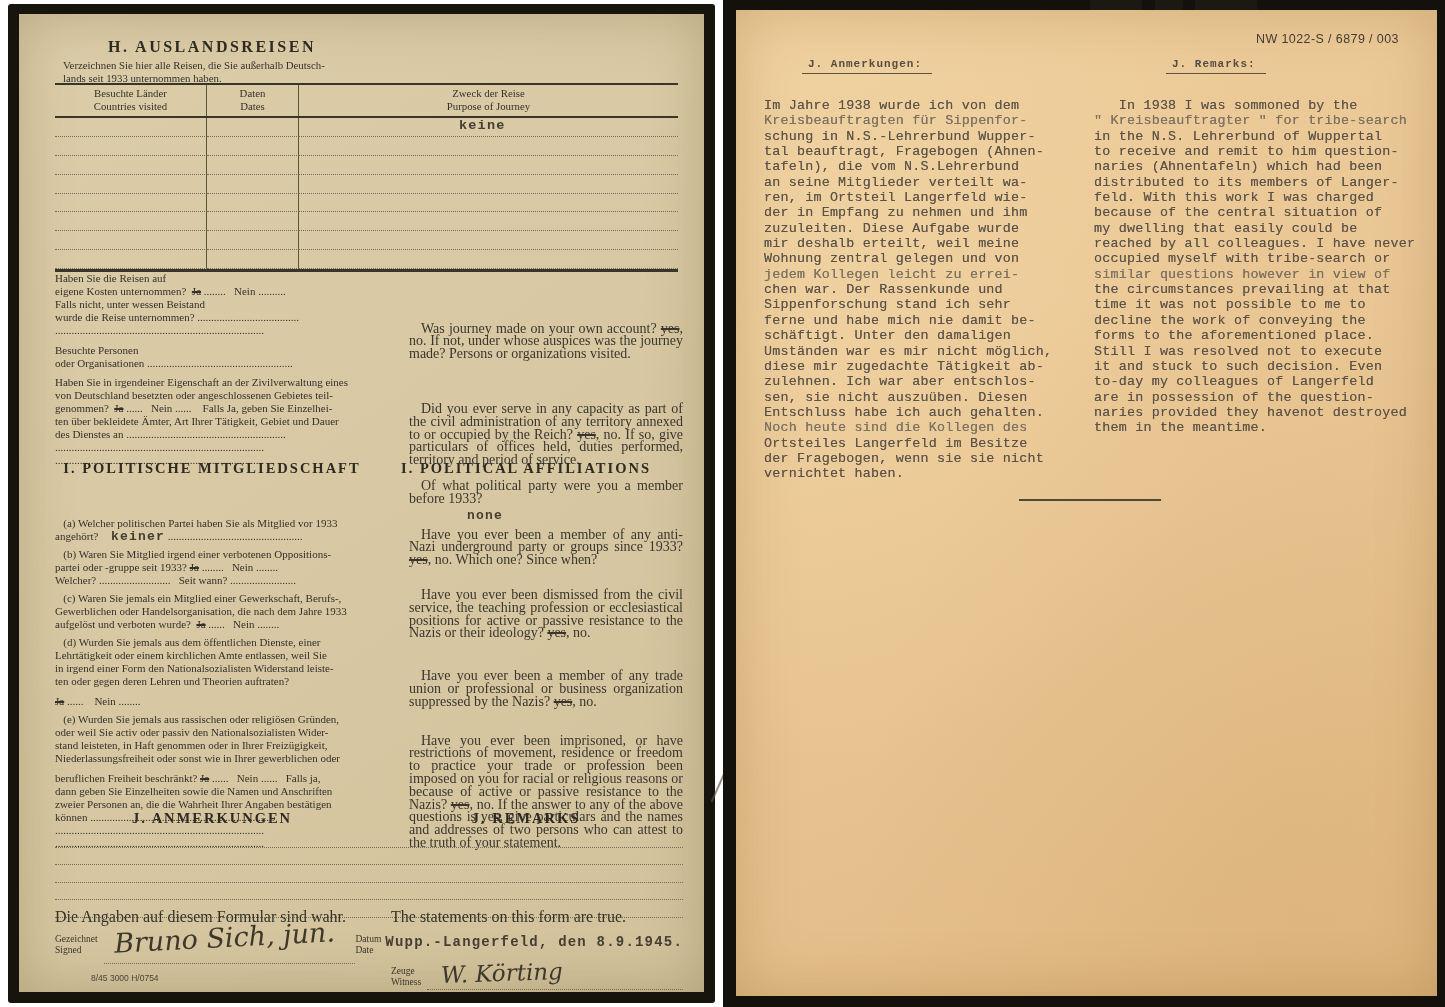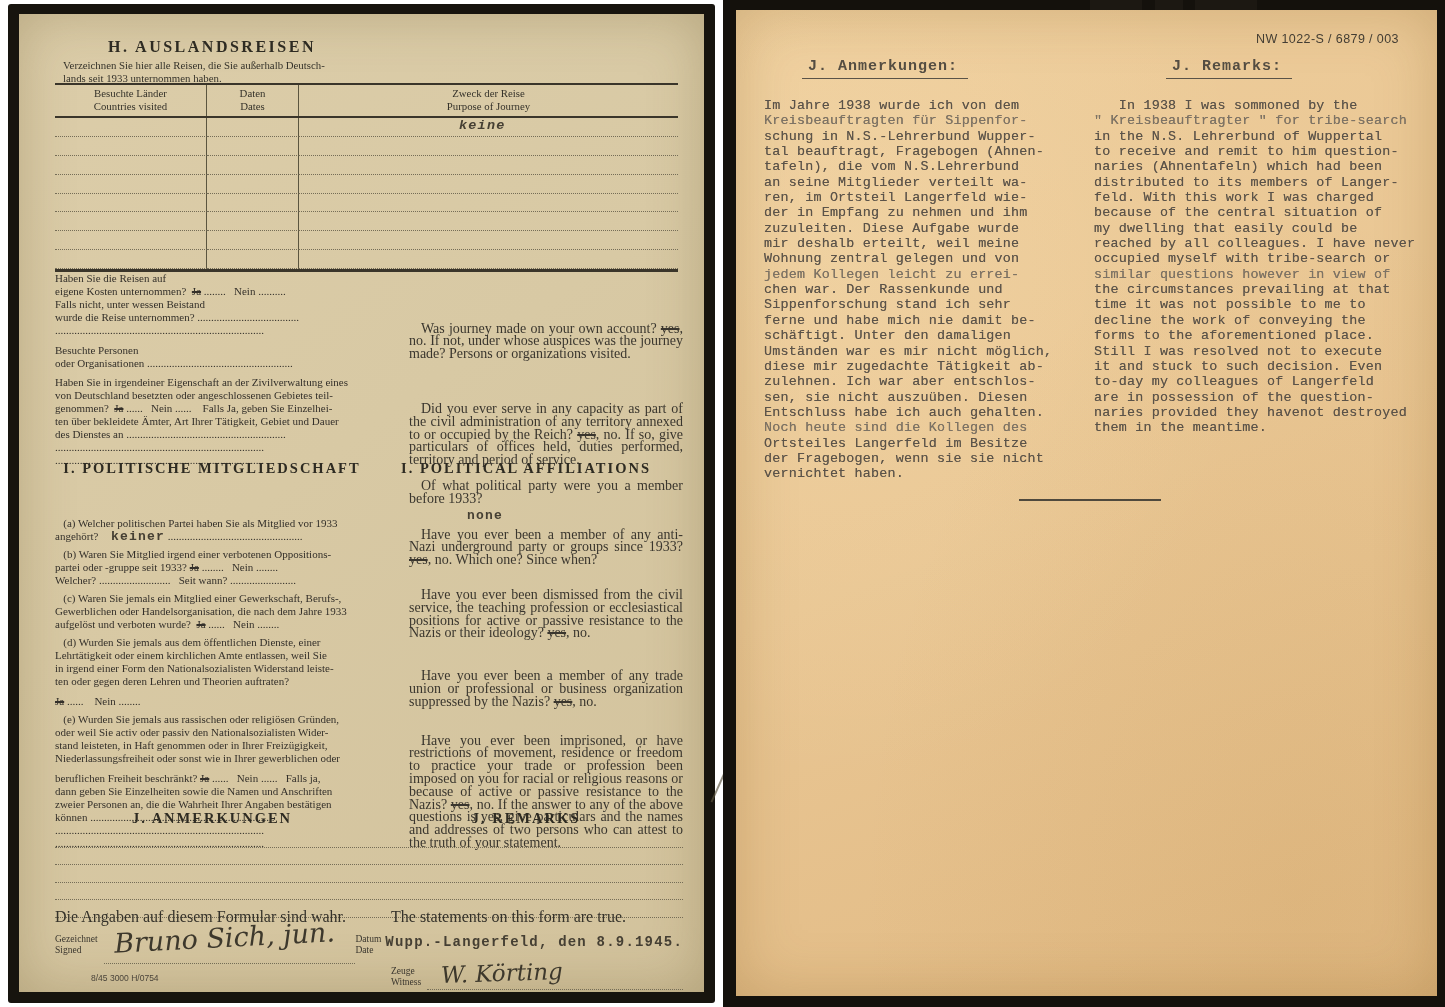--- a/index.html
+++ b/index.html
@@ -21,21 +21,21 @@
   
   .h-table{position:absolute;left:0;top:69px;width:623px;border-top:2.5px solid #3a352a;border-bottom:3px solid #3a352a;}
   .t-head{display:flex;border-bottom:2.5px solid #3a352a;}
   .t-hc{padding:2px 0 4px;text-align:center;font-size:10.8px;line-height:12.5px;}
   .t-row{display:flex;height:18.9px;}
   .t-c{border-bottom:1.2px dotted #756d57;position:relative;}
   .c1{width:152px;border-right:1px solid #5b553f;}
   .c2{width:92px;border-right:1px solid #5b553f;}
   .c3{flex:1;}
   .typed{font-family:"Liberation Mono",monospace;color:#453f33;letter-spacing:1.2px;font-weight:bold;}
-  .entry-keine{position:absolute;left:160px;top:0;font-size:13.5px;font-style:italic;}
+  .entry-keine{position:absolute;left:160px;top:0;font-size:13.5px;}
   
   .qa{position:absolute;left:0;width:628px;display:flex;align-items:flex-end;}
   .qa-l{width:336px;}
   .qa-r{width:292px;padding-left:18px;}
   .tline{white-space:pre;overflow:hidden;font-size:11px;line-height:13px;color:#34302a;}
   .gap{height:7px;}
   .qpara{font-size:14px;line-height:12.8px;text-align:justify;text-indent:12px;color:#3a362e;}
   .struck{text-decoration:line-through;text-decoration-thickness:2px;}
   .ans-typed{font-size:13px;margin:2px 0 0 58px;}
   
@@ -65,21 +65,21 @@
       radial-gradient(ellipse at 80% 90%, rgba(170,115,40,.10), transparent 55%),
       radial-gradient(ellipse at 15% 25%, rgba(255,240,200,.18), transparent 50%),
       linear-gradient(160deg,#eecd9b 0%,#e9c693 50%,#e1ba84 100%);
     box-shadow:inset 0 0 60px rgba(120,80,20,.25);}
   .tab{position:absolute;background:#1c1812;top:0;height:12px;}
   .tab1{left:367px;width:52px;}
   .tab2{left:432px;width:28px;}
   .tab3{left:472px;width:62px;height:10px;}
   .rp-ref{position:absolute;left:520px;top:22px;font-family:"Liberation Sans",sans-serif;
     font-size:12.5px;color:#433d33;letter-spacing:.4px;}
-  .rp-head{position:absolute;font-family:"Liberation Mono",monospace;font-size:15px;font-weight:bold;
+  .rp-head{position:absolute;font-family:"Liberation Mono",monospace;font-size:11px;font-weight:bold;
     color:#544d42;letter-spacing:1px;border-bottom:1.6px solid #5a5347;padding:0 10px 3px 6px;}
   .rp-head-de{left:66px;top:48px;}
   .rp-head-en{left:430px;top:48px;}
   .rp-col{position:absolute;top:88px;}
   .rp-col .tline{font-family:"Liberation Mono",monospace;font-size:13.4px;line-height:15.35px;
     color:#5b5349;letter-spacing:.2px;text-shadow:0 0 .6px rgba(91,83,73,.7);}
   .rp-de{left:28px;width:335px;}
   .rp-en{left:358px;width:350px;}
   .rp-de .tline:nth-child(2),.rp-de .tline:nth-child(12),.rp-de .tline:nth-child(22){color:#7d7365;}
   .rp-en .tline:nth-child(2),.rp-en .tline:nth-child(12){color:#7d7365;}

